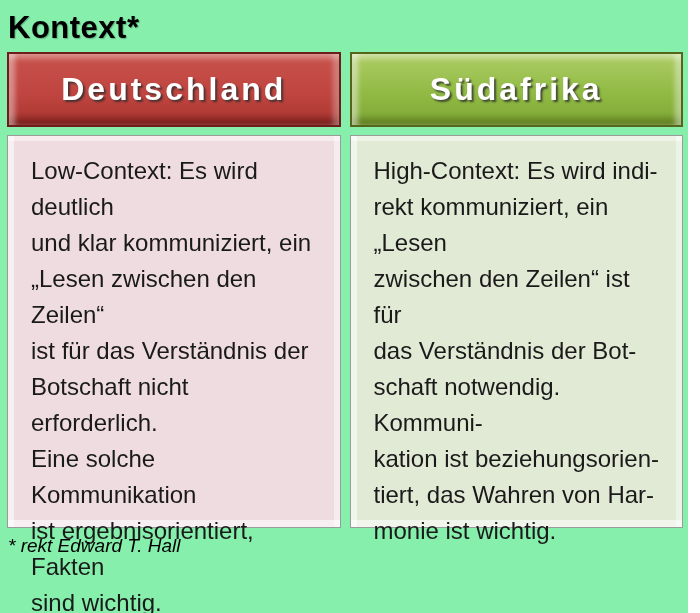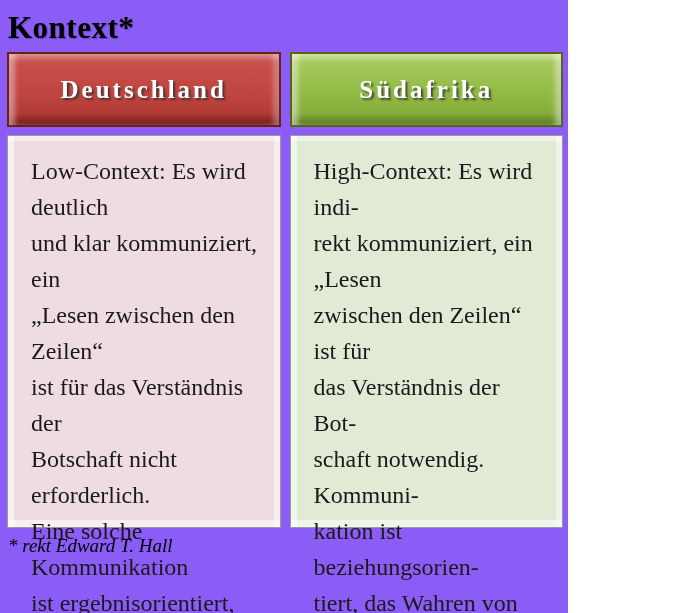--- a/index.html
+++ b/index.html
@@ -1,21 +1,21 @@
 <!DOCTYPE html>
 <html style="--deutschland-header-top: #C8524C; --deutschland-header-mid: #C04540; --deutschland-header-bottom: #A93530; --deutschland-border: #6E1E1A; --deutschland-body-bg: #EEDCE0; --suedafrika-header-top: #AECD66; --suedafrika-header-mid: #90BA44; --suedafrika-header-bottom: #7FA934; --suedafrika-border: #55661A; --suedafrika-body-bg: #E1EAD5; --panel-border: #9B9B9B; --header-text: #FFFFFF; --body-text: #1A1A1A;"><head>
 <meta charset="utf-8">
 <style>
   html, body { margin: 0; padding: 0; background: #ffffff; }
   .page {
     position: relative;
-    width: 568px;
+    width: 688px;
     height: 613px;
-    background: #8b5cf6;
-    font-family: Liberation Serif, serif;
+    background: #86efac;
+    font-family: Liberation Sans, sans-serif;
     overflow: hidden;
     box-sizing: border-box;
   }
   .page-title {
     margin: 0;
     padding: 10px 0 0 8px;
     font-size: 31px;
     font-weight: bold;
     color: #000000;
     letter-spacing: 0.5px;
@@ -29,21 +29,21 @@
     column-gap: 9px;
     padding: 0 5px 0 7px;
   }
   .col { display: flex; flex-direction: column; }
   .hdr {
     height: 75px;
     box-sizing: border-box;
     display: flex;
     align-items: center;
     justify-content: center;
-    font-size: 25px;
+    font-size: 32px;
     font-weight: bold;
     letter-spacing: 3px;
     color: var(--header-text, #fff);
     text-shadow: 2px 2px 2px rgba(45,45,45,0.8);
     margin-bottom: 8px;
   }
   .hdr.red {
     border: 2px solid var(--deutschland-border, #6e1e1a);
     background: linear-gradient(180deg,
       var(--deutschland-header-top, #c8524c) 0%,

